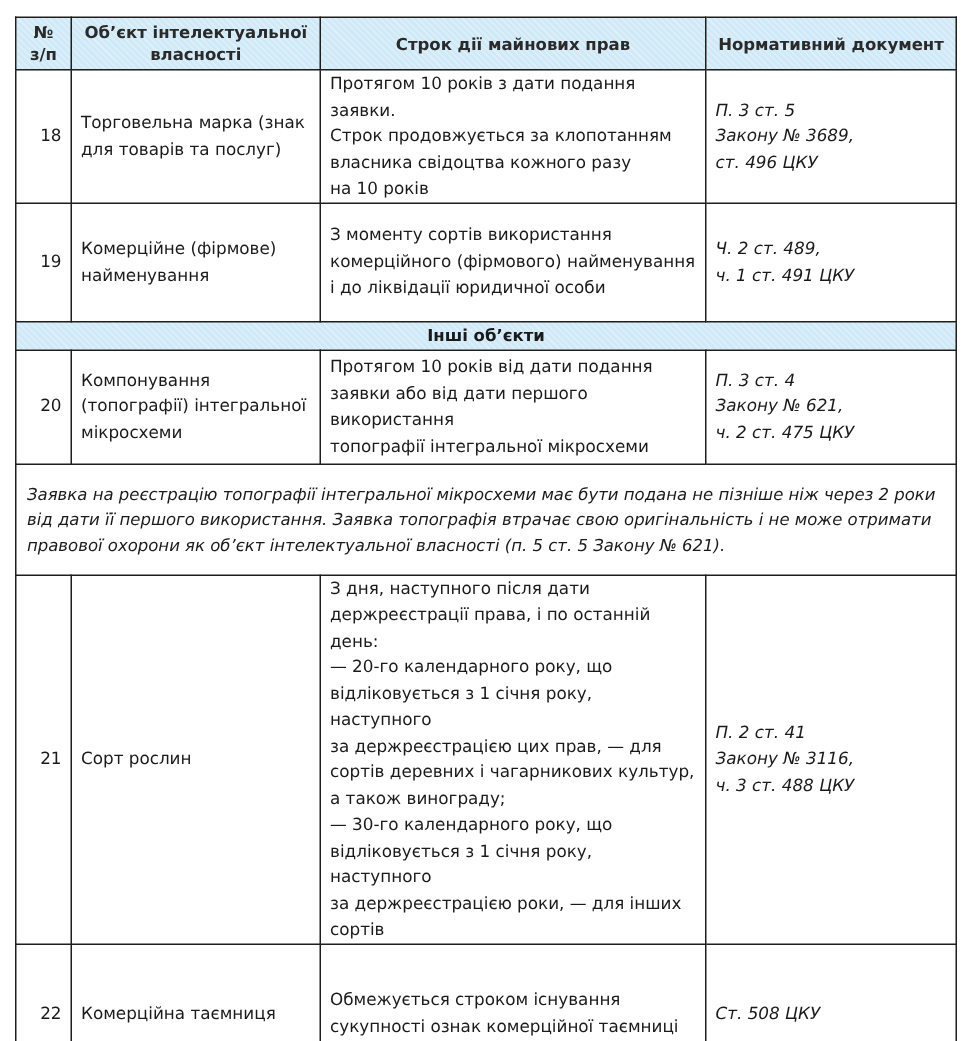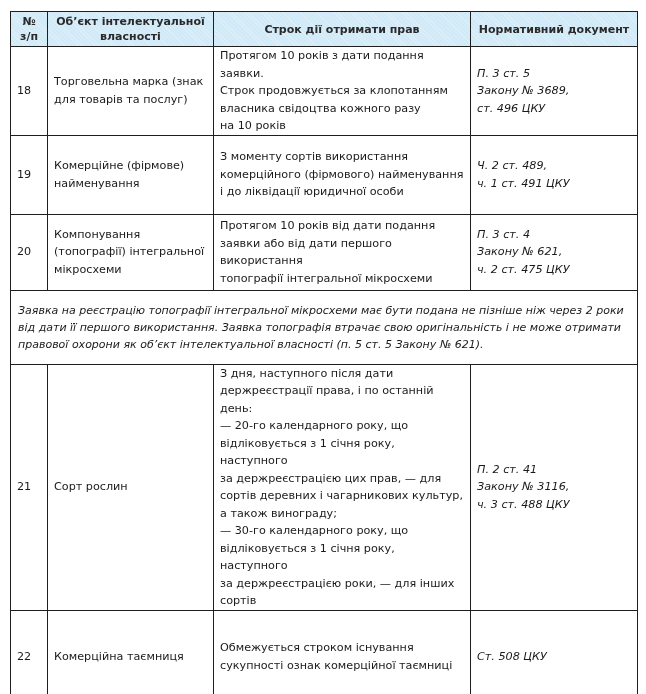--- a/index.html
+++ b/index.html
@@ -40,21 +40,21 @@
       background-image:
         repeating-linear-gradient(45deg, rgba(255,255,255,0.35) 0 1px, transparent 1px 3px);
       font-weight: bold;
       color: #2a2a2a;
       text-align: center;
       height: 34px;
       font-size: 11px;
       line-height: 15px;
     }
     .num {
-      text-align: left;
+      text-align: right;
     }
     .obj {
       text-align: left;
     }
     .term {
       text-align: left;
     }
     .doc {
       font-style: italic;
     }
@@ -94,21 +94,21 @@
     <col class="col-term">
     <col class="col-doc">
   </colgroup>
   <thead>
     <tr class="hdr">
       <th>
         <span style="display:block">№</span>
         <span style="display:block">з/п</span>
       </th>
       <th>Об’єкт інтелектуальної власності</th>
-      <th>Строк дії отримати прав</th>
+      <th>Строк дії майнових прав</th>
       <th>Нормативний документ</th>
     </tr>
   </thead>
   <tbody>
 
     <tr class="r18">
       <td class="num">18</td>
       <td class="obj">Торговельна марка (знак для товарів та послуг)</td>
       <td class="term term-lines">
         <span>Протягом 10 років з дати подання заявки.</span>
@@ -130,20 +130,23 @@
         <span>З моменту сортів використання</span>
         <span>комерційного (фірмового) найменування</span>
         <span>і до ліквідації юридичної особи</span>
       </td>
       <td class="doc doc-lines">
         <span>Ч. 2 ст. 489,</span>
         <span>ч. 1 ст. 491 ЦКУ</span>
       </td>
     </tr>
 
+    <tr class="section">
+      <td colspan="4">Інші об’єкти</td>
+    </tr>
 
     <tr class="r20">
       <td class="num">20</td>
       <td class="obj">Компонування (топографії) інтегральної мікросхеми</td>
       <td class="term term-lines">
         <span>Протягом 10 років від дати подання</span>
         <span>заявки або від дати першого використання</span>
         <span>топографії інтегральної мікросхеми</span>
       </td>
       <td class="doc doc-lines">

